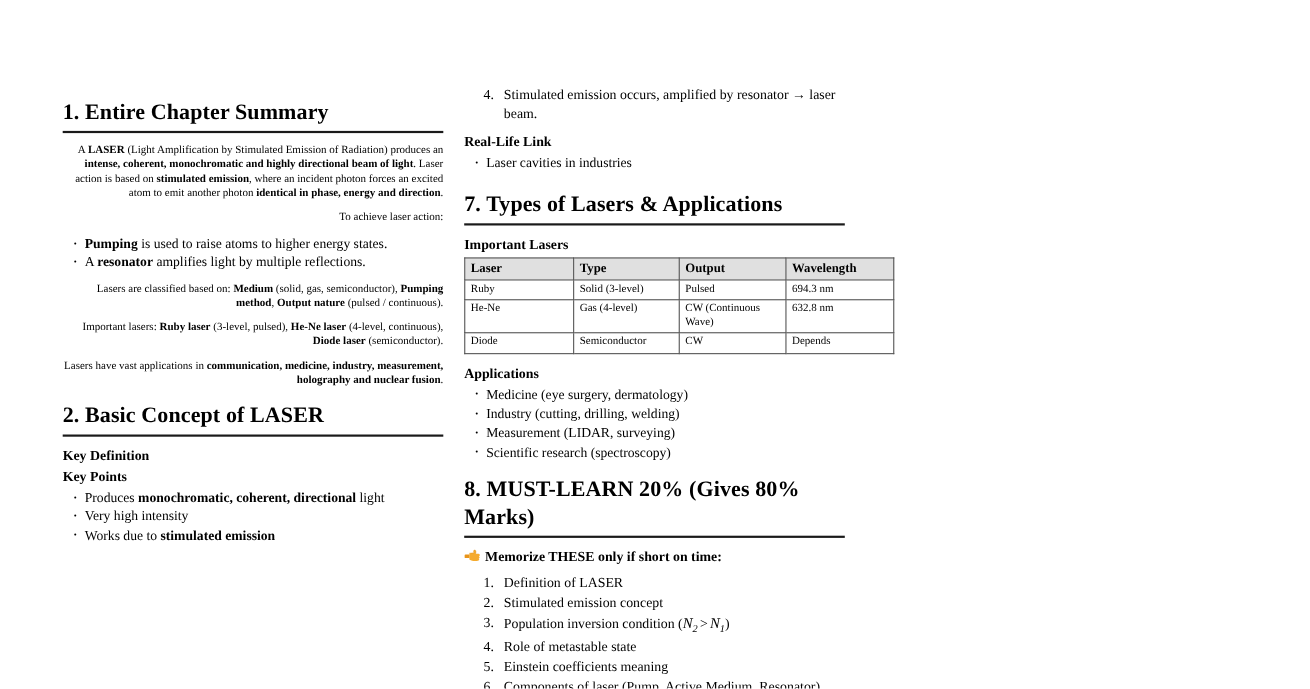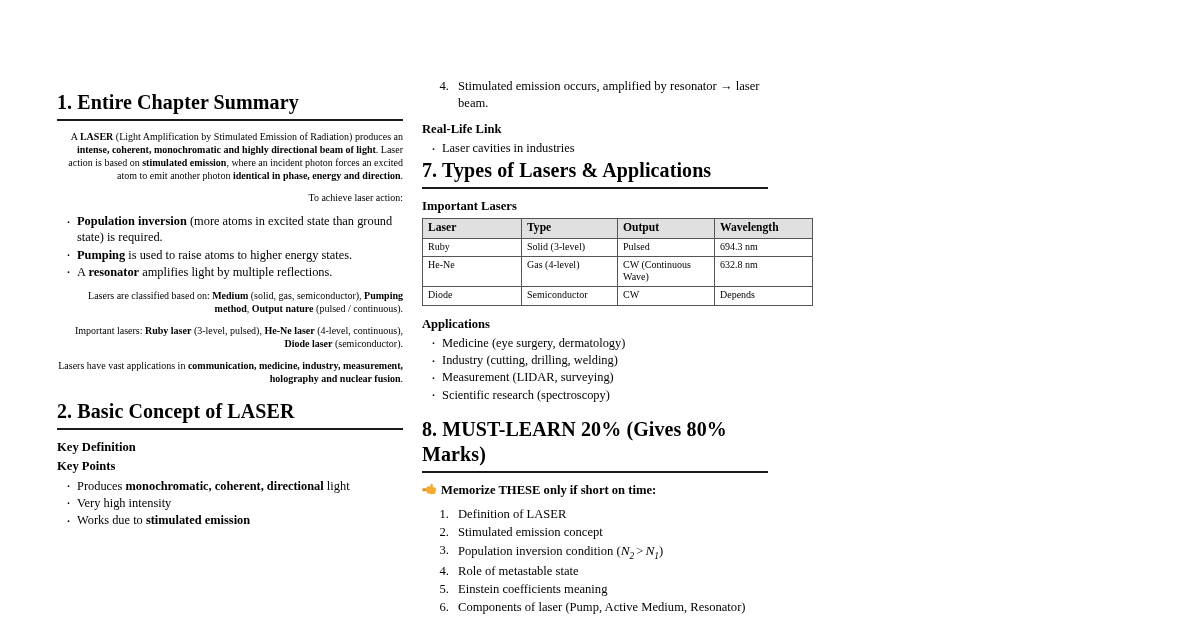--- a/index.html
+++ b/index.html
@@ -184,21 +184,20 @@
 
       <div class="section-block">
         <h2 class="section">1. Entire Chapter Summary</h2>
         <hr class="rule">
 
         <p class="para"><span>A </span><b>LASER</b><span> (Light Amplification by Stimulated Emission of Radiation) produces an </span><b>intense, coherent, monochromatic and highly directional beam of light</b><span>. Laser action is based on </span><b>stimulated emission</b><span>, where an incident photon forces an excited atom to emit another photon </span><b>identical in phase, energy and direction</b><span>.</span></p>
 
         <p class="para">To achieve laser action:</p>
 
         <ul class="bullets">
-          <li><b>Population inversion</b><span> (more atoms in excited state than ground state) is required.</span></li>
           <li><b>Pumping</b><span> is used to raise atoms to higher energy states.</span></li>
           <li><span>A </span><b>resonator</b><span> amplifies light by multiple reflections.</span></li>
         </ul>
 
         <p class="para"><span>Lasers are classified based on: </span><b>Medium</b><span> (solid, gas, semiconductor), </span><b>Pumping method</b><span>, </span><b>Output nature</b><span> (pulsed / continuous).</span></p>
 
         <p class="para"><span>Important lasers: </span><b>Ruby laser</b><span> (3-level, pulsed), </span><b>He-Ne laser</b><span> (4-level, continuous), </span><b>Diode laser</b><span> (semiconductor).</span></p>
 
         <p class="para"><span>Lasers have vast applications in </span><b>communication, medicine, industry, measurement, holography and nuclear fusion</b><span>.</span></p>
       </div>
@@ -220,21 +219,21 @@
 
     </div>
 
     <div class="col col-right">
 
       <ol class="numbers" style="counter-reset: itm 3; margin-bottom: 9px;">
         <li>Stimulated emission occurs, amplified by resonator → laser beam.</li>
       </ol>
 
       <h3 class="subhead">Real-Life Link</h3>
-      <ul class="bullets" style="margin-bottom: 2px; font-family: Liberation Serif, serif;">
+      <ul class="bullets" style="margin-bottom: 18px; font-family: Liberation Serif, serif;">
         <li>Laser cavities in industries</li>
       </ul>
 
       <div class="section-block">
         <h2 class="section">7. Types of Lasers &amp; Applications</h2>
         <hr class="rule">
 
         <h3 class="subhead">Important Lasers</h3>
 
         <table class="laser-table">

